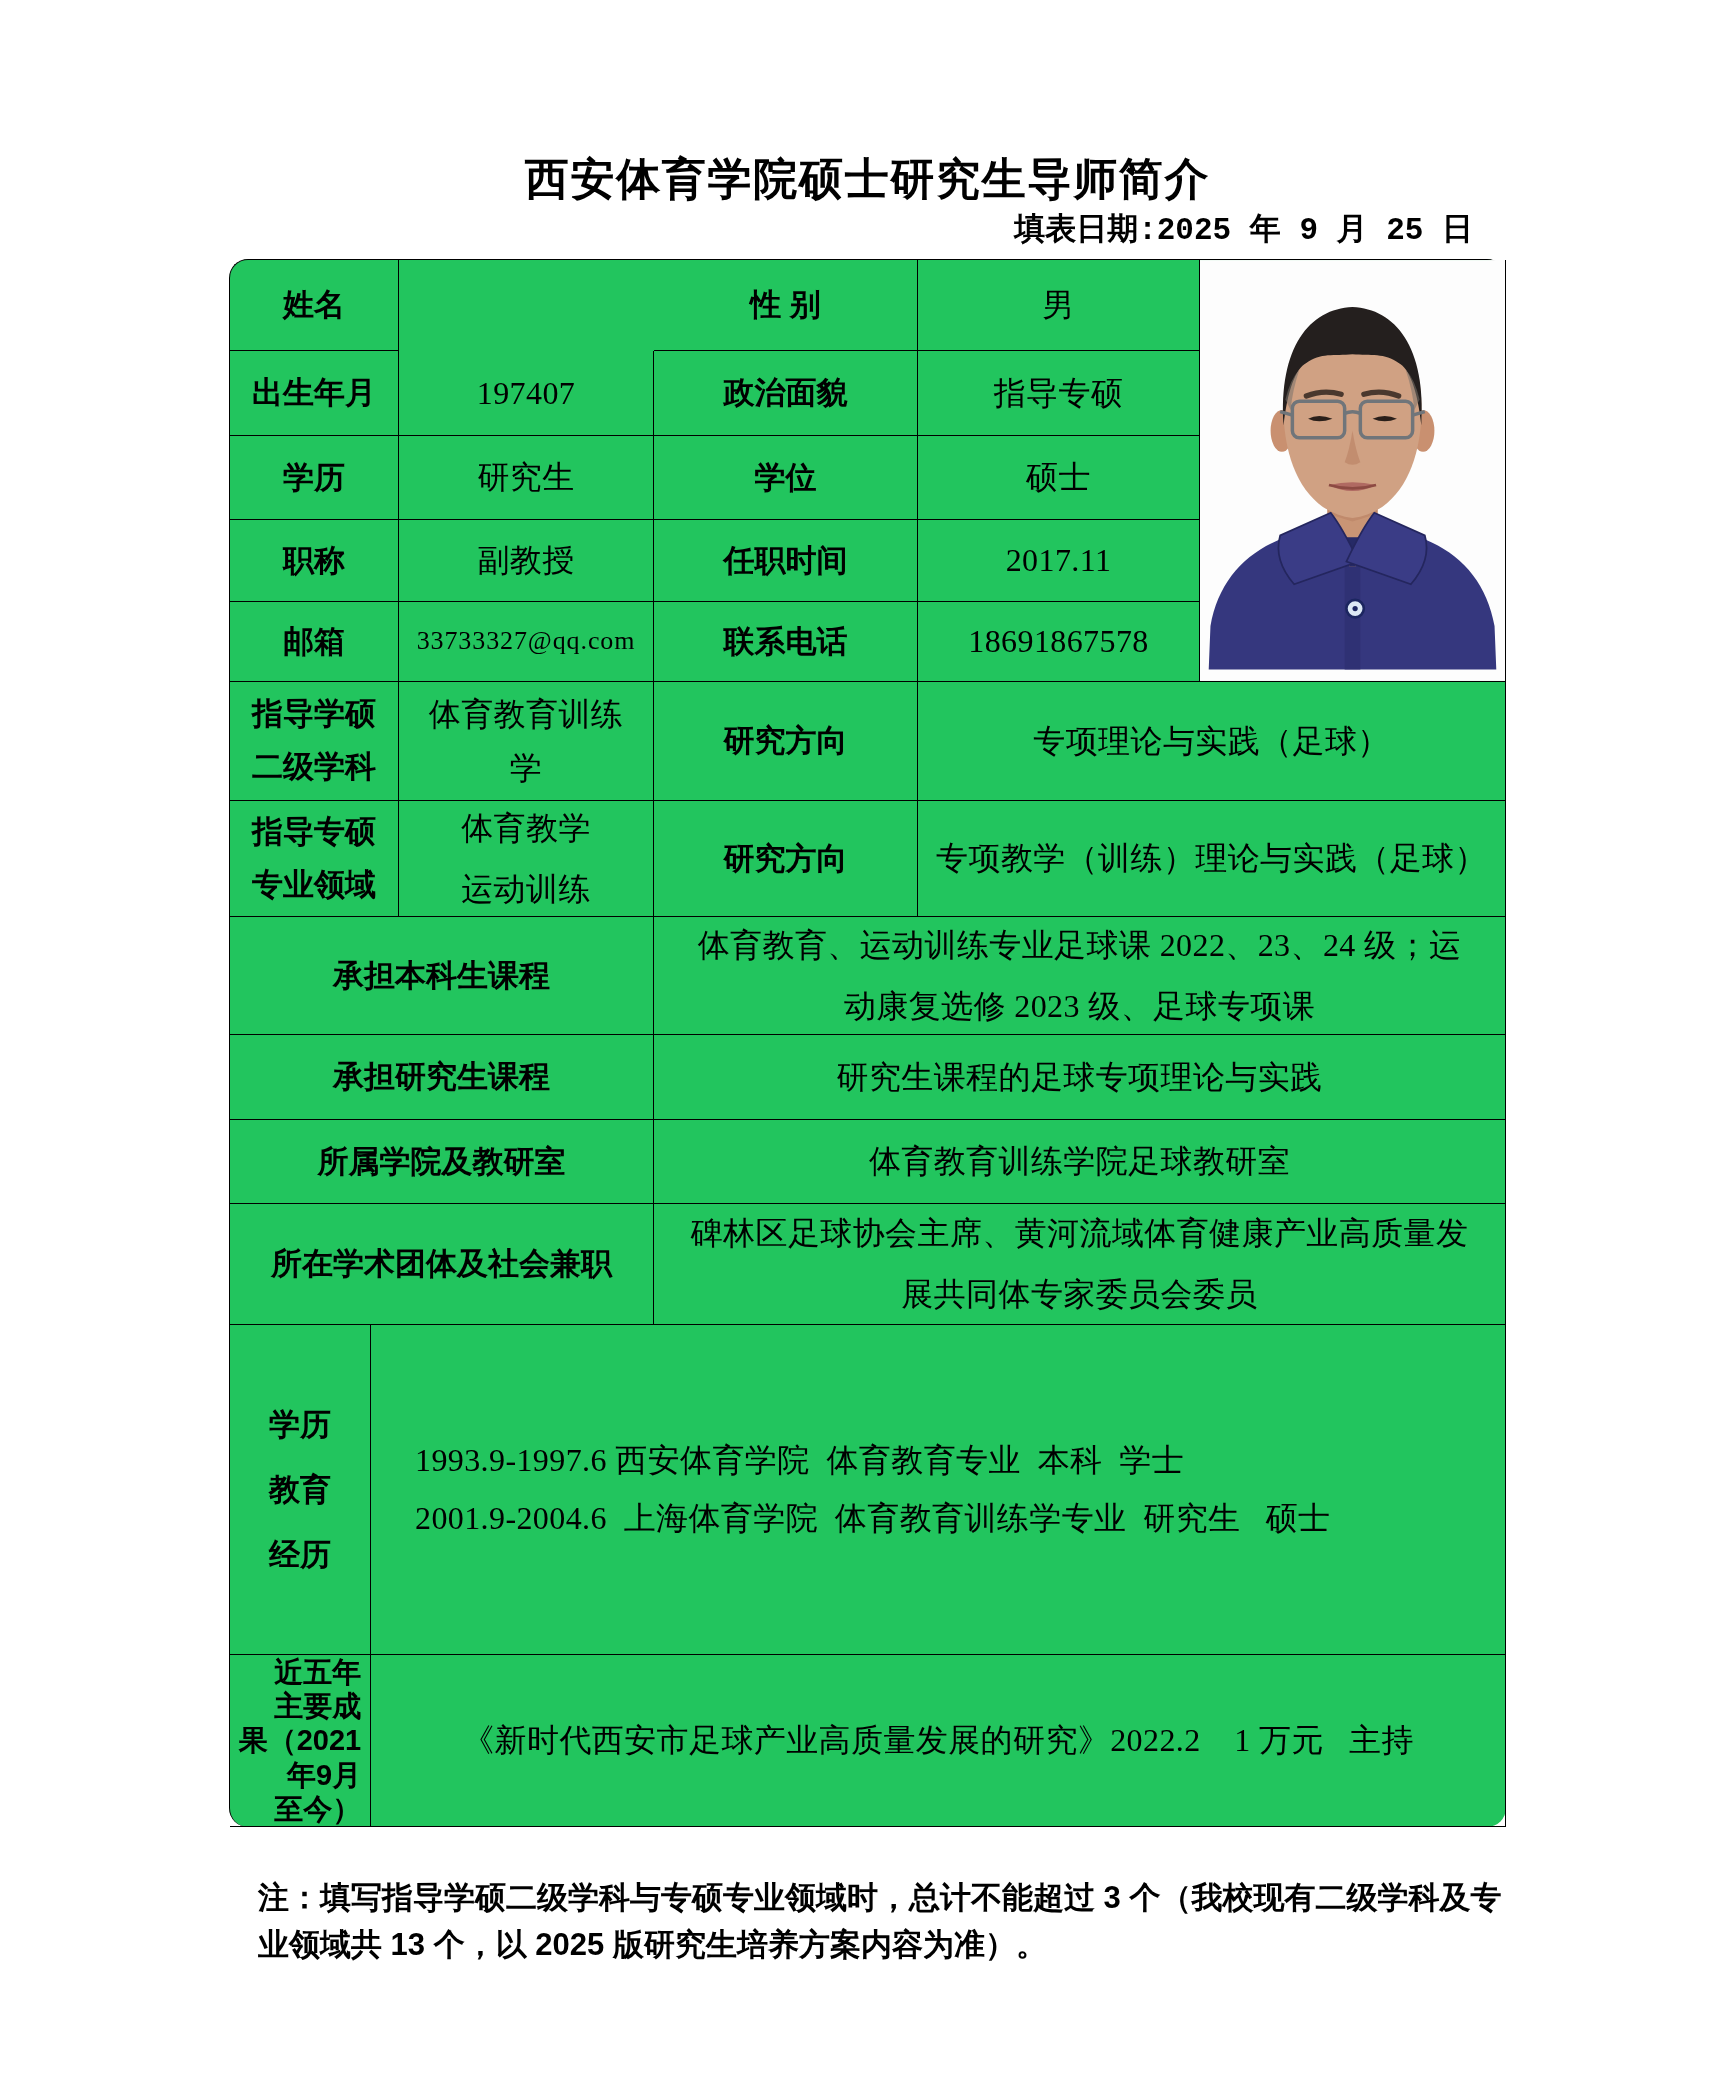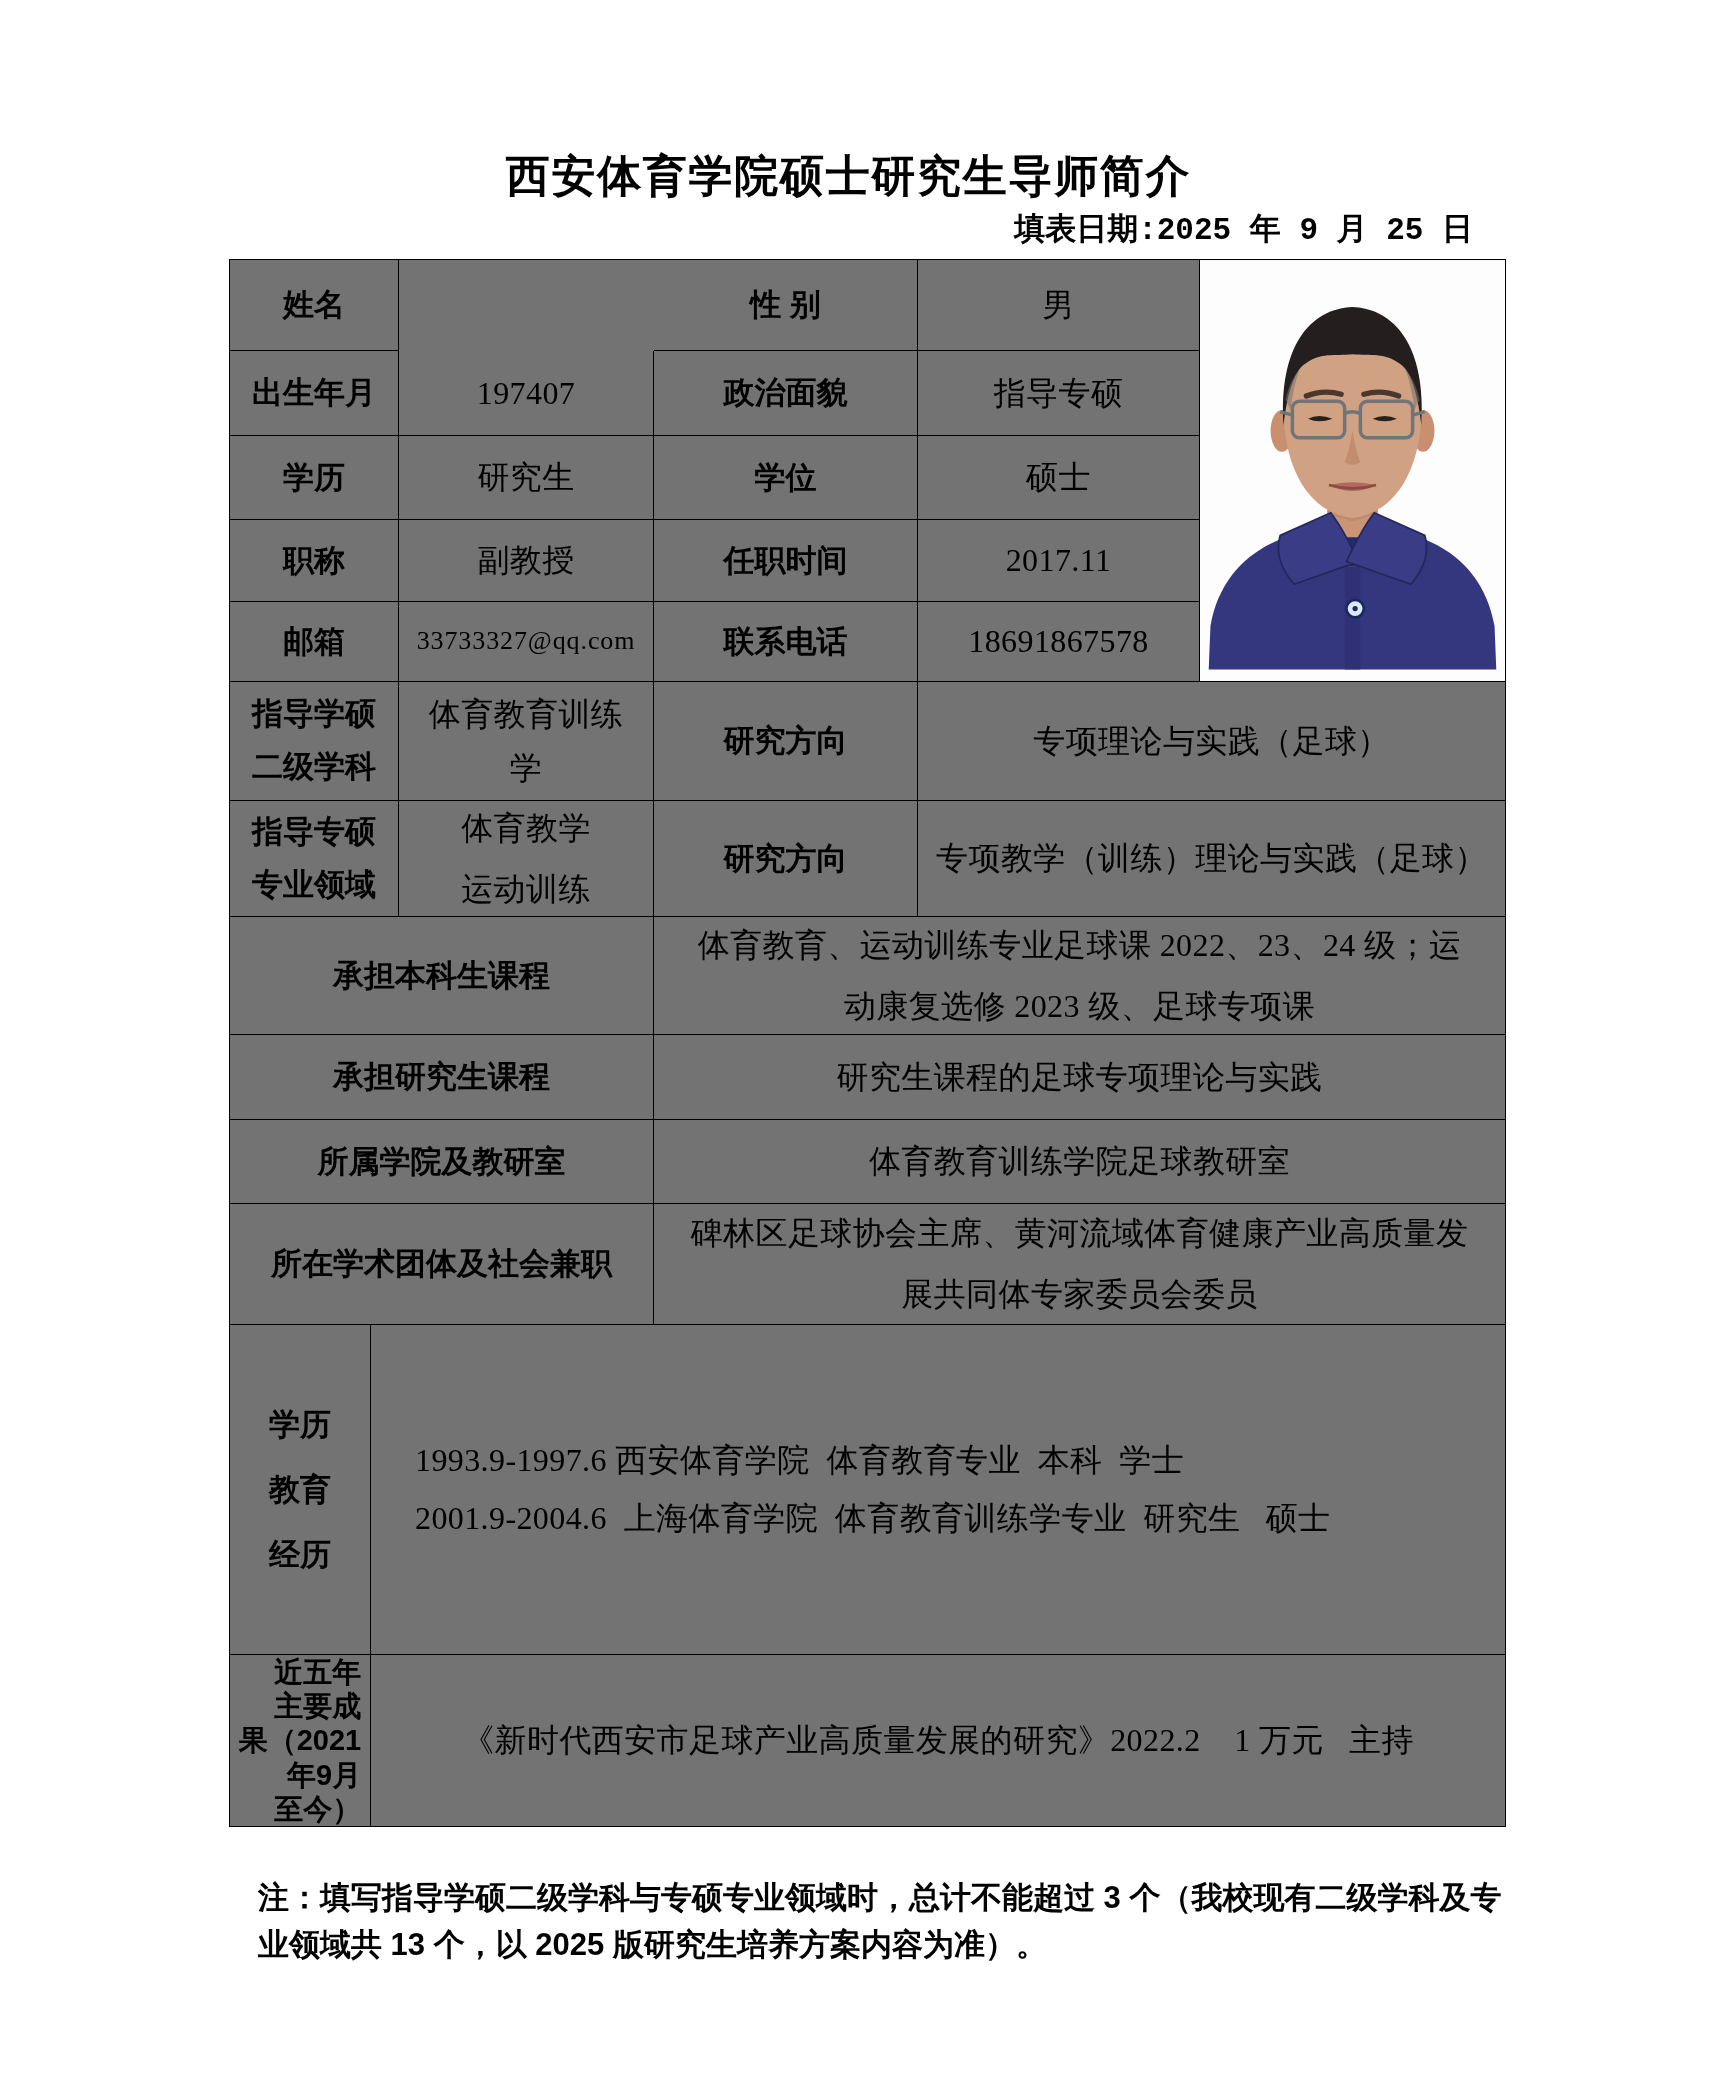--- a/index.html
+++ b/index.html
@@ -1,35 +1,35 @@
 <!DOCTYPE html>
 <html style="font-size:14px"><head>
 <meta charset="utf-8">
 <style>
   html,body{margin:0;padding:0;}
   body{
     width:1733px;height:2090px;position:relative;background:#ffffff;
     font-family:"Liberation Serif","DejaVu Serif",serif;color:#000;
   }
   .title{
-    position:absolute;top:126px;left:211px;width:1275px;text-align:center;
-    font-family:Liberation Mono, monospace;font-weight:700;
+    position:absolute;top:126px;left:230px;width:1275px;text-align:center;
+    font-family:Liberation Sans, sans-serif;font-weight:700;
     font-size:44px;line-height:1.1;letter-spacing:1.7px;
   }
   .date{
     position:absolute;top:208px;left:229px;width:1275px;box-sizing:border-box;
     text-align:right;padding-right:31px;
     font-family:Liberation Mono, monospace;font-weight:700;font-size:31px;
   }
   .tbl{
-    position:absolute;left:229px;top:259px;background:#737373;
+    position:absolute;left:229px;top:259px;background:#22c55e;
     display:grid;
     grid-template-columns:141px 28px 255px 264px 282px 306px;
     grid-template-rows:91px 85px 84px 82px 80px 119px 116px 118px 85px 84px 121px 330px 172px;
-    border-top:1.7px solid #000;border-left:1.7px solid #000;
+    border-top:1.7px solid #000;border-left:1.7px solid #000;border-radius:19px;
   }
   .cell{
     border-right:1.7px solid #000;border-bottom:1.7px solid #000;box-sizing:border-box;
     display:flex;align-items:center;justify-content:center;text-align:center;
     overflow:hidden;
   }
   .L{font-family:"Liberation Sans","DejaVu Sans",sans-serif;font-weight:700;font-size:31px;line-height:1.35;}
   .V{font-family:"Liberation Serif","DejaVu Serif",serif;font-size:32px;line-height:1.4;letter-spacing:0.4px;}
   .ml{white-space:pre-line;}
   .mw{white-space:pre-wrap;}

